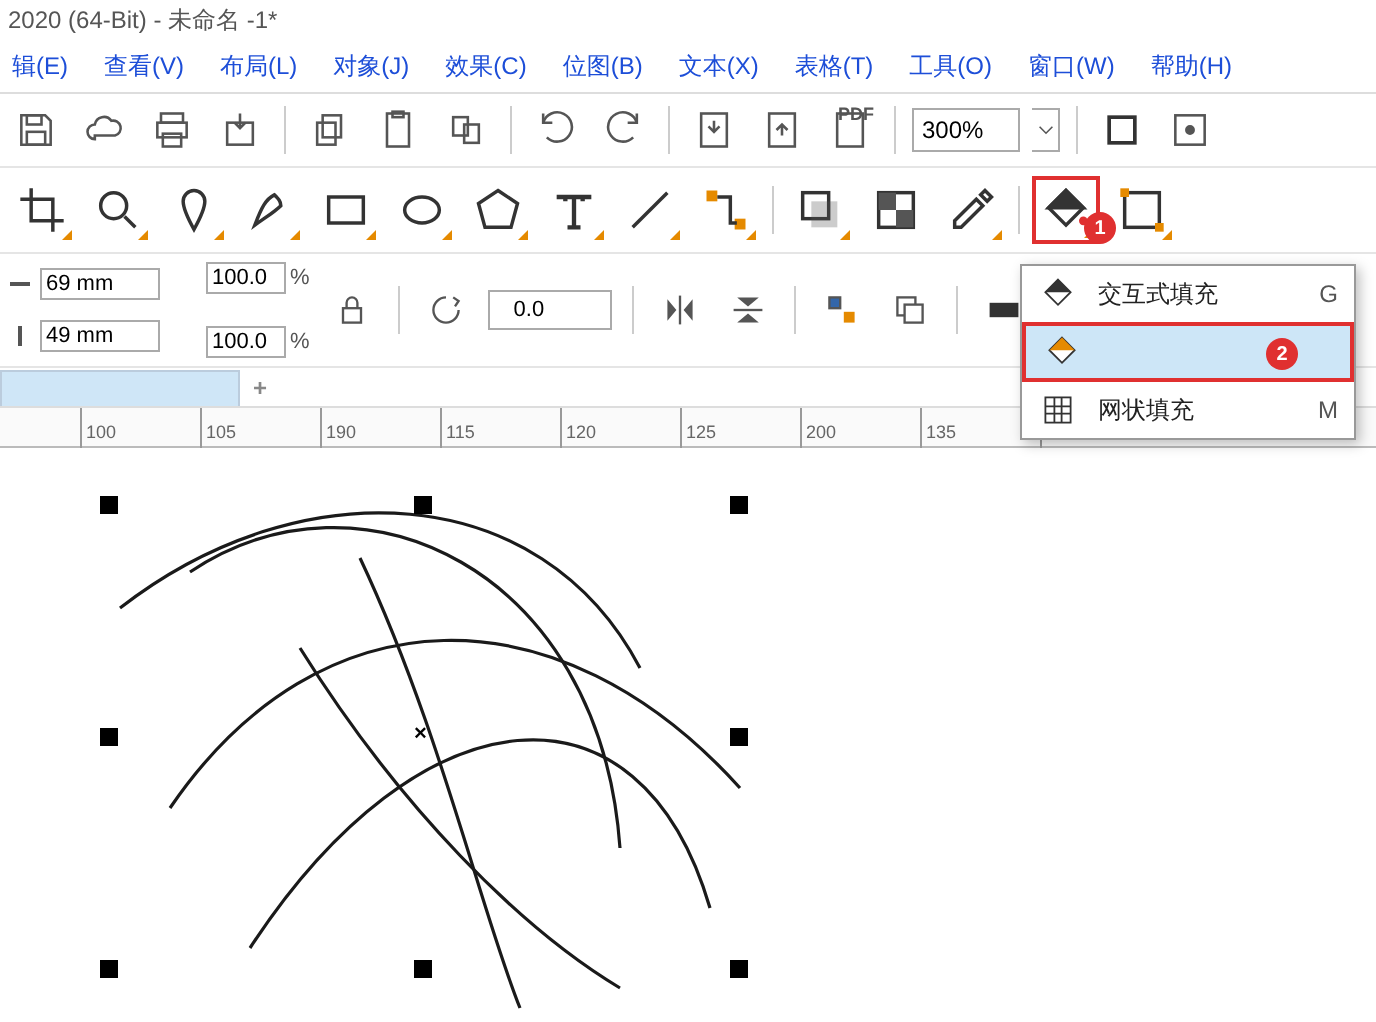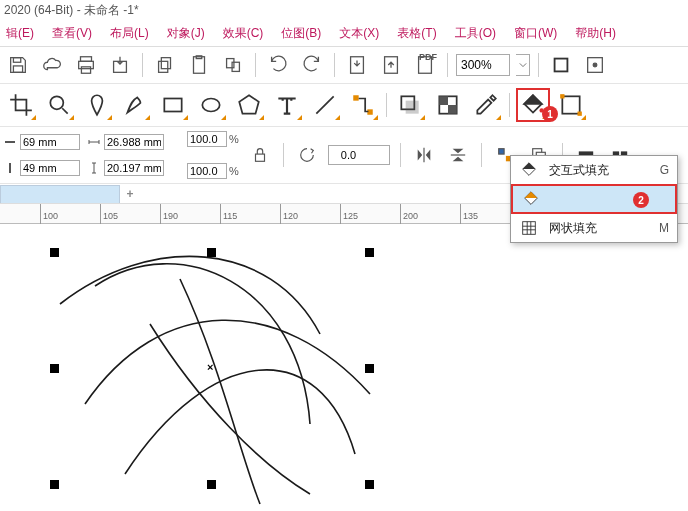--- a/index.html
+++ b/index.html
@@ -1,19 +1,19 @@
 <!DOCTYPE html>
 <html><head>
 <meta charset="utf-8">
 <style>
   * { box-sizing: border-box; margin: 0; padding: 0; font-family: "Microsoft YaHei", sans-serif; }
   body { background: #fff; width: 688px; height: 511px; overflow: hidden; font-size: 12px; color: #000; }
   .titlebar { background: #fff; color: #555; padding: 2px 4px; font-size: 12px; }
   .menubar { display: flex; gap: 18px; padding: 4px 6px; border-bottom: 1px solid #ddd; }
-  .menuitem { color: #be185d; cursor: pointer; }
+  .menuitem { color: #1d4ed8; cursor: pointer; }
   .toolbar { display: flex; align-items: center; gap: 6px; padding: 4px 4px; border-bottom: 1px solid #e5e5e5; }
   .tbtn { width: 28px; height: 28px; display:flex; align-items:center; justify-content:center; border:1px solid transparent; cursor:pointer; color:#555; }
   .tbtn svg { width: 22px; height: 22px; stroke:#555; fill:none; stroke-width:1.4; }
   .sep { width:1px; height:24px; background:#ccc; margin:0 2px; }
   .zoom-select { width: 54px; height: 22px; border:1px solid #aaa; font-size:12px; padding:0 4px; }
   .zoom-caret { width:14px; height:22px; border:1px solid #aaa; border-left:none; display:flex; align-items:center; justify-content:center; }
   .toolbox { display:flex; align-items:center; gap:4px; padding:4px 4px; border-bottom:1px solid #e5e5e5; position:relative; }
   .tool { width:34px; height:34px; display:flex; align-items:center; justify-content:center; cursor:pointer; border:1px solid transparent; position:relative; }
   .tool svg { width:26px; height:26px; stroke:#333; fill:none; stroke-width:1.6; }
   .tool.selected { border:2px solid #e03030; background:#fff; }
@@ -32,21 +32,21 @@
   .angle-input { width:62px; height:20px; border:1px solid #aaa; font-size:11px; padding:0 12px; }
   .tab-strip { display:flex; align-items:center; border-bottom:1px solid #ddd; height:20px; }
   .tab-active { width:120px; height:18px; background:#cfe6f7; border:1px solid #bcd; border-bottom:none; }
   .tab-add { width:20px; height:18px; display:flex; align-items:center; justify-content:center; color:#888; font-weight:bold; cursor:pointer; }
   .ruler { display:flex; height:20px; border-bottom:1px solid #bbb; background:#fafafa; color:#666; font-size:9px; position:relative; }
   .ruler .tick { position:absolute; top:0; height:20px; border-left:1px solid #999; padding-left:2px; padding-top:7px; }
   .canvas { position:relative; width:688px; height:320px; background:#fff; overflow:hidden; }
   .handle { position:absolute; width:9px; height:9px; background:#000; }
   .center-x { position:absolute; color:#000; font-weight:bold; font-size:11px; }
   .curve { position:absolute; width:688px; height:320px; }
-  .flyout { position:absolute; right:10px; top:132px; width:168px; background:#fff; border:1px solid #999; box-shadow:2px 2px 6px rgba(0,0,0,0.25); z-index:10;margin-top:23px; }
+  .flyout { position:absolute; right:10px; top:132px; width:168px; background:#fff; border:1px solid #999; box-shadow:2px 2px 6px rgba(0,0,0,0.25); z-index:10; }
   .flyout-item { display:flex; align-items:center; height:28px; padding:0 8px; gap:10px; cursor:pointer; }
   .flyout-item.hover { background:#cde6f7; border:2px solid #e03030; height:30px; }
   .flyout-item .fi-icon { width:20px; height:20px; display:flex; align-items:center; justify-content:center; }
   .flyout-item .fi-icon svg { width:18px;height:18px; }
   .flyout-item .fi-label { flex:1; font-size:12px; color:#222; }
   .flyout-item .fi-key { font-size:12px; color:#555; }
   .badge { width:16px; height:16px; border-radius:50%; background:#e03030; color:#fff; font-size:10px; font-weight:bold; display:flex; align-items:center; justify-content:center; position:absolute; }
   .pdf-label { font-size:9px; font-weight:bold; position:absolute; top:0; right:1px; color:#555; }
 </style>
 </head>
@@ -278,34 +278,20 @@
         <svg viewBox="0 0 12 12">
           <rect x="1" y="5" width="10" height="2" fill="#555"></rect>
         </svg>
         <input class="coord-input" value="69 mm" style="">
       </div>
     <div class="coord-row">
         <svg viewBox="0 0 12 12">
           <rect x="5" y="1" width="2" height="10" fill="#555"></rect>
         </svg>
         <input class="coord-input" value="49 mm" style="">
-      </div>
-  </div>
-  <div class="coord-group">
-    <div class="coord-row">
-        <svg viewBox="0 0 12 12">
-          <path d="M1 6h10M1 4v4M11 4v4" stroke="#555" fill="none"></path>
-        </svg>
-        <input class="coord-input" value="26.988 mm" style="">
-      </div>
-    <div class="coord-row">
-        <svg viewBox="0 0 12 12">
-          <path d="M6 1v10M4 1h4M4 11h4" stroke="#555" fill="none"></path>
-        </svg>
-        <input class="coord-input" value="20.197 mm" style="">
       </div>
   </div>
   <div class="pct-group">
     <div class="pct-row">
         <input class="pct-input" value="100.0" style="">
         <span class="pct-label">%</span>
       </div>
     <div class="pct-row">
         <input class="pct-input" value="100.0" style="">
         <span class="pct-label">%</span>

